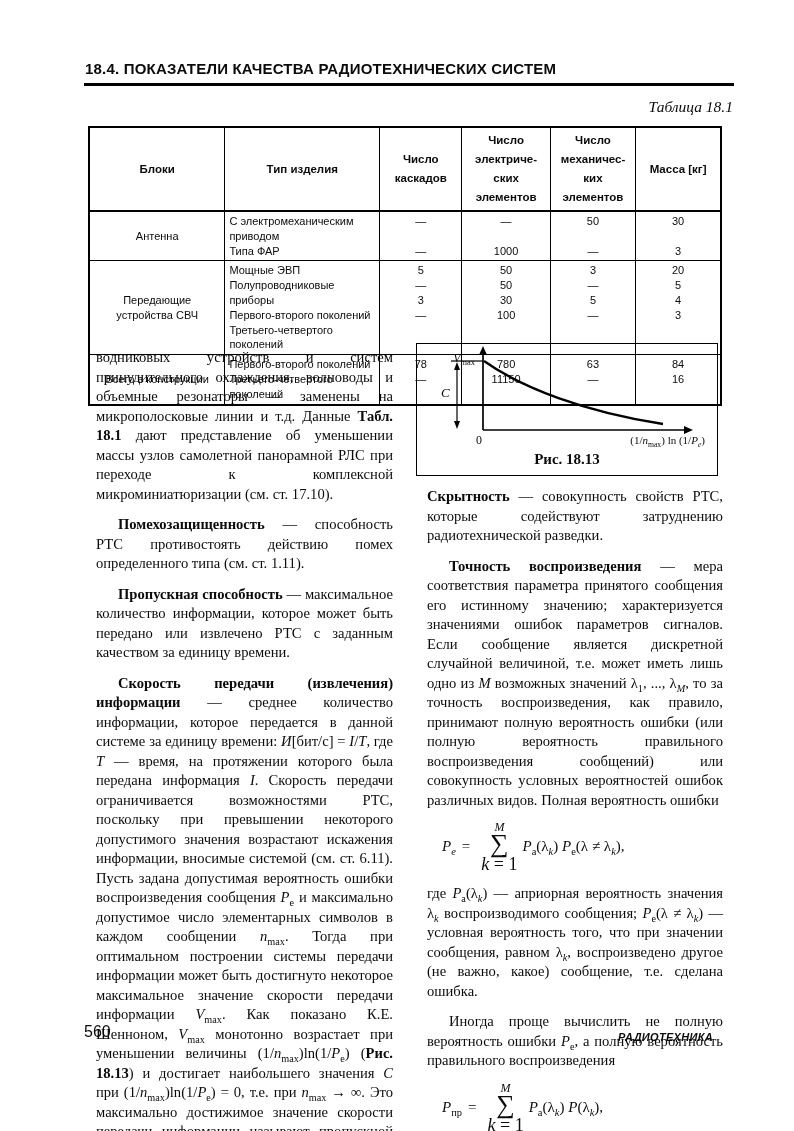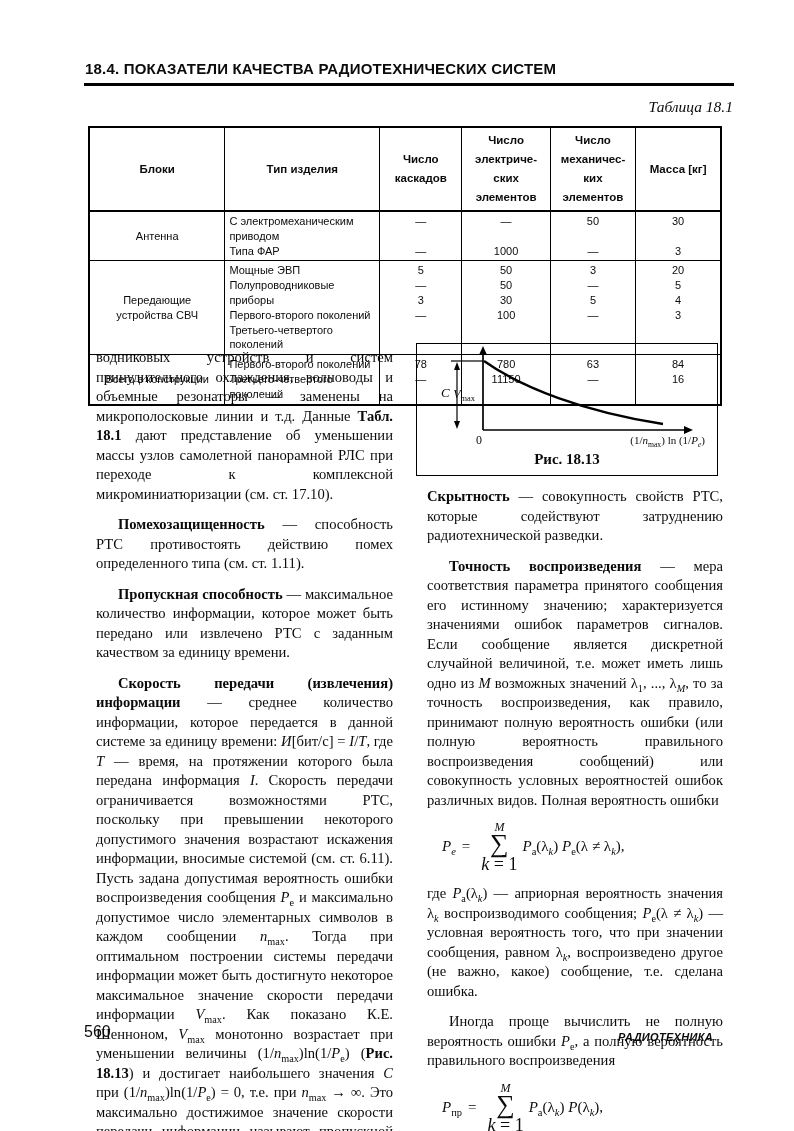--- a/index.html
+++ b/index.html
@@ -29,21 +29,21 @@
   .col-left{left:85px;width:319px;}
   .col-right{left:416px;width:318px;}
   .col p{margin:11px;text-indent:22px;}
   .col p.noindent{text-indent:0;}
   sub{font-size:70%;line-height:0;}
 
   
   .figure{position:relative;width:300px;height:131px;border:1.6px solid #000;
         margin:6px 0 11px 0;text-indent:0;}
   .fig-label{position:absolute;font-size:12px;line-height:1;}
-  .vmax{left:6px;top:8px;width:52px;text-align:right;margin-top:36px;}
+  .vmax{left:6px;top:8px;width:52px;text-align:right;}
   .clab{left:24px;top:42px;font-size:13px;}
   .zero{left:59px;top:90px;}
   .xlab{left:108px;top:91px;width:180px;text-align:right;font-size:11px;}
   .fig-caption{position:absolute;left:0;right:0;top:106px;text-align:center;
         font-weight:bold;font-size:15px;}
 
   
   .formula{display:flex;align-items:center;margin:10px 0 10px 26px;text-indent:0;font-size:15px;}
   .f-eq{margin:0 6px;}
   .sum{display:inline-flex;flex-direction:column;align-items:center;margin:0 5px;line-height:1;}

